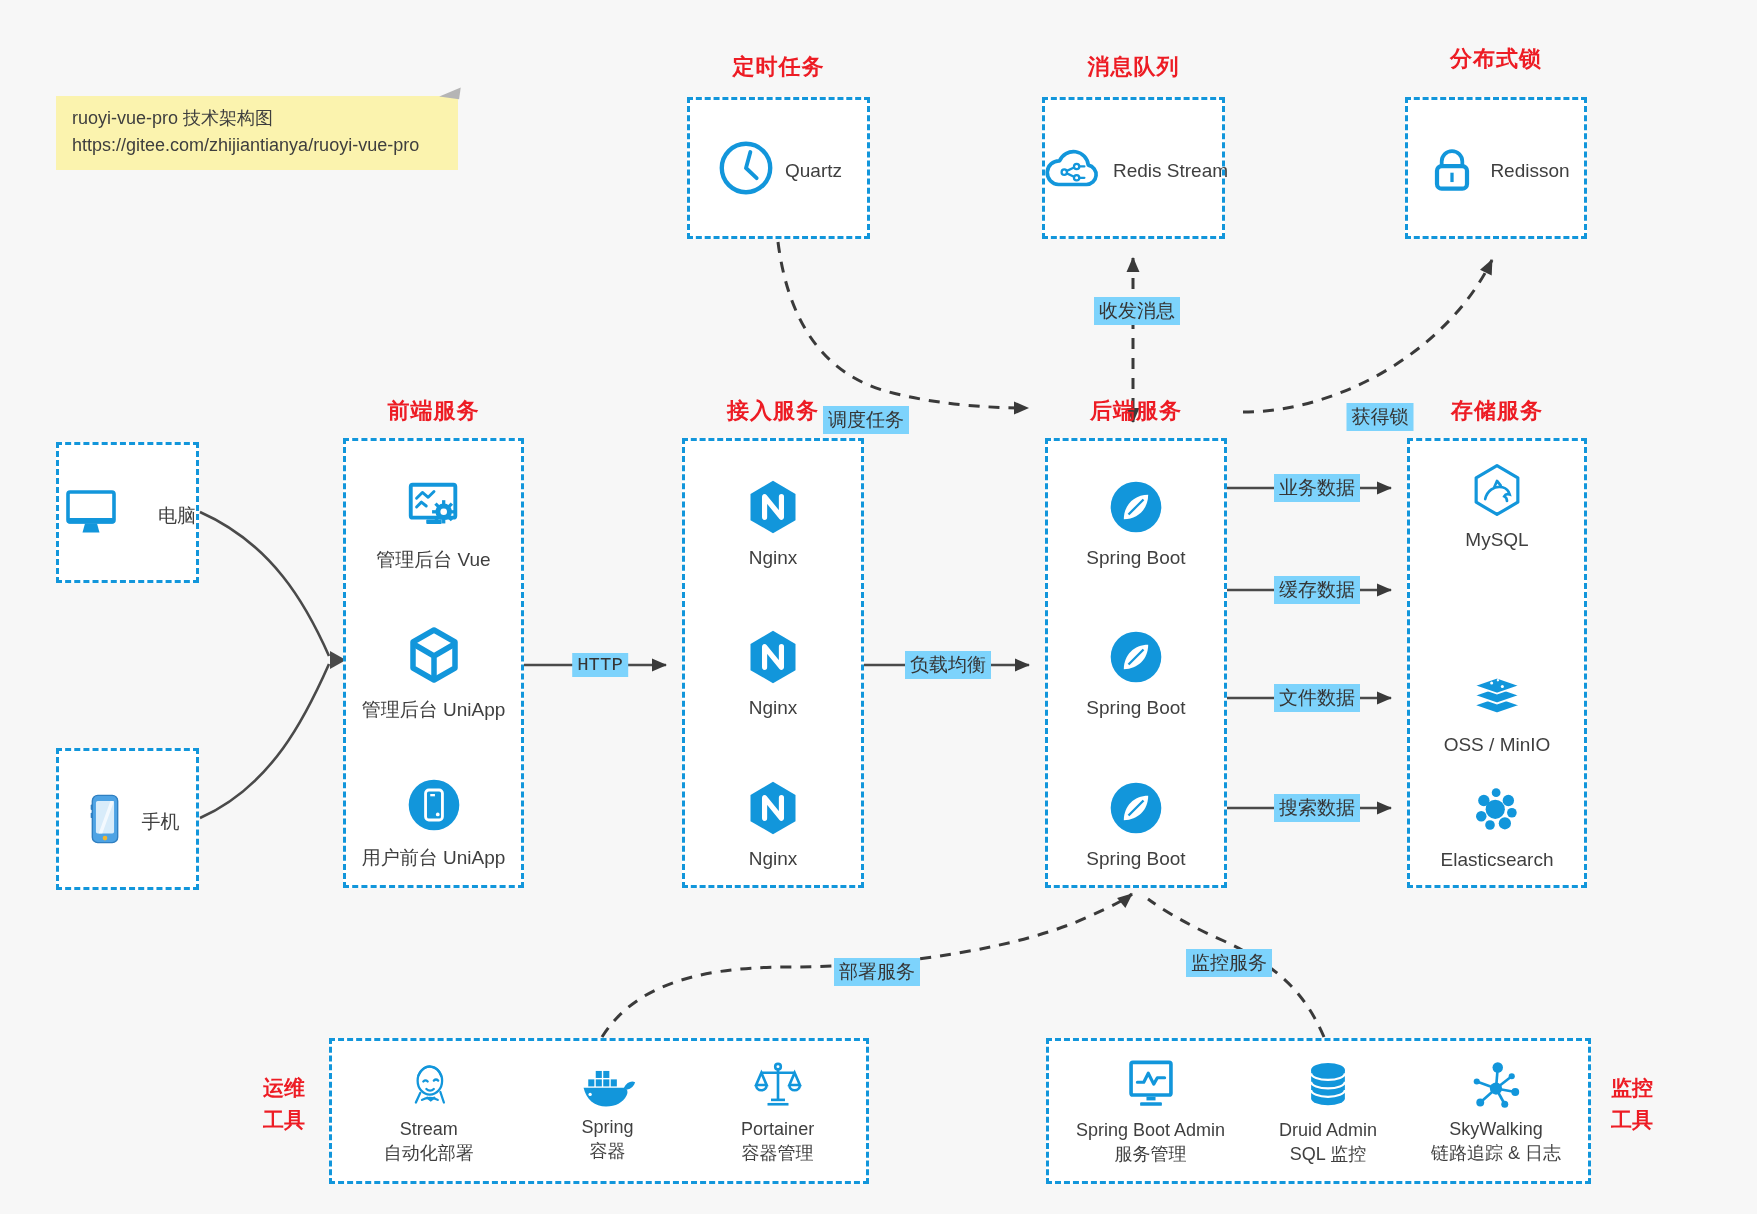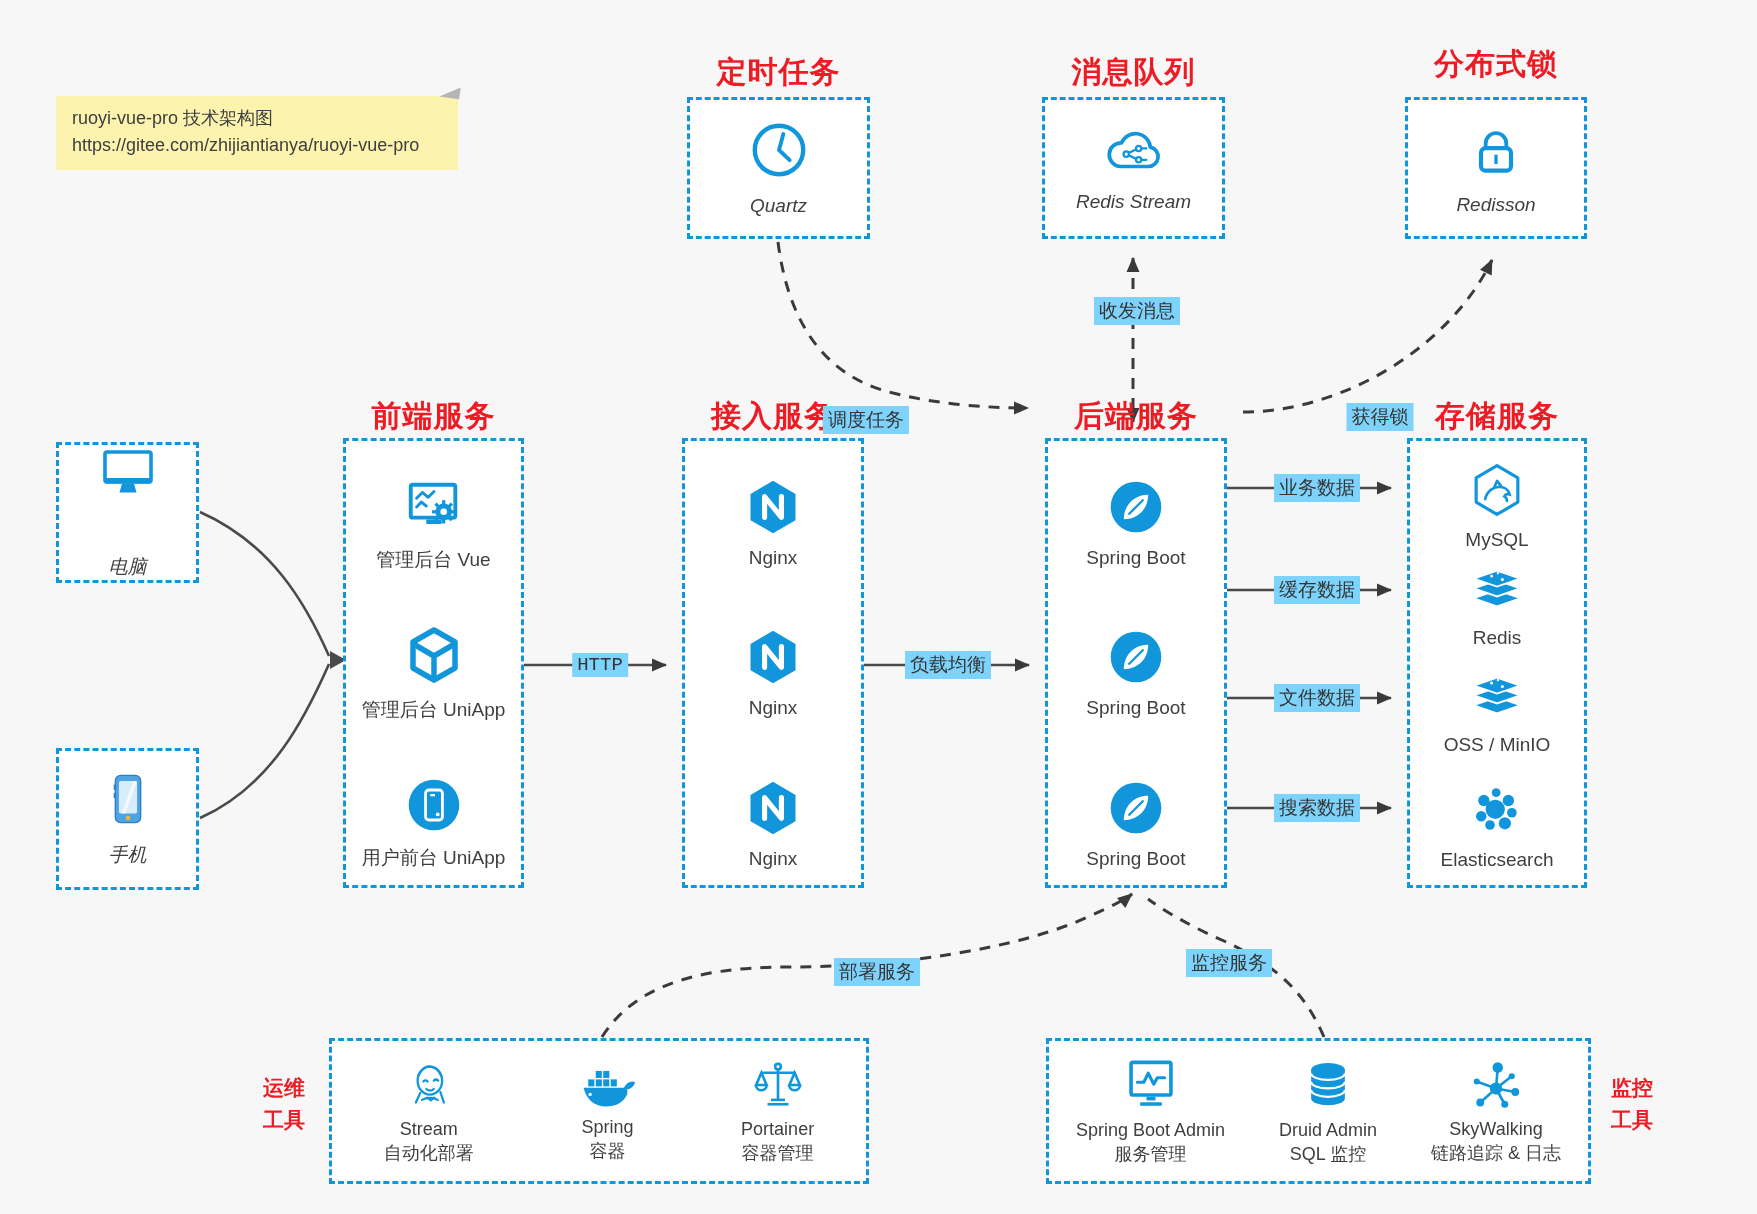--- a/index.html
+++ b/index.html
@@ -5,30 +5,30 @@
   html,body{margin:0;padding:0;background:#f7f7f7;}
   .canvas{position:relative;width:1757px;height:1214px;background:#f7f7f7;overflow:hidden;
           font-family:"Liberation Sans","DejaVu Sans",sans-serif;color:#3f3f3f;}
   
   .note{position:absolute;left:56px;top:96px;width:402px;background:#fbf3ae;
         padding:9px 16px 11px 16px;font-size:18px;line-height:1.5;color:#3e3e3e;box-sizing:border-box;}
   .note::after{content:"";position:absolute;right:-2px;top:-10px;width:0;height:0;
         border-left:20px solid transparent;border-bottom:12px solid #b5b5b5;transform:rotate(8deg);}
   
   .box{position:absolute;background:#fff;border:3px dashed #1296db;box-sizing:border-box;}
-  .g-title{position:absolute;height:28px;text-align:center;font-size:30px;font-weight:bold;
+  .g-title{position:absolute;height:28px;text-align:center;font-size:22px;font-weight:bold;
            color:#ed1c24;letter-spacing:1px;}
   .side-label{position:absolute;font-size:21px;font-weight:bold;color:#ed1c24;
               text-align:center;line-height:1.5;}
   
   .node{position:absolute;left:0;right:0;text-align:center;}
   .ic{display:inline-block;line-height:0;}
   .nlabel{font-size:19px;color:#3f3f3f;margin-top:6px;white-space:nowrap;}
   
-  .dev{display:flex;flex-direction:column;align-items:center;justify-content:center;gap:8px;font-style:italic;}
+  .dev{display:flex;flex-direction:row;align-items:center;justify-content:center;gap:8px;}
   
   .toolrow{display:flex;align-items:center;justify-content:space-around;height:100%;}
   .tool{display:flex;flex-direction:column;align-items:center;}
   .tlabel{font-size:18px;color:#3f3f3f;line-height:1.3;text-align:center;margin-top:5px;white-space:nowrap;}
   
   .connectors{position:absolute;left:0;top:0;width:1757px;height:1214px;pointer-events:none;}
   .edge-label{position:absolute;transform:translate(-50%,-50%);background:#7dd3fc;padding:1px 5px;
               font-size:19px;color:#353535;white-space:nowrap;}
 </style>
 </head>
@@ -251,35 +251,20 @@
   <div class="box" style="left:1407px;top:438px;width:180px;height:450px;">
     <div class="node" style="top:20px;">
       <span class="ic">
         <svg width="58" height="58" viewBox="0 0 64 64">
           <path d="M32 5 L55 18.5 V45.5 L32 59 L9 45.5 V18.5 Z" fill="none" stroke="#1296db" stroke-width="3.5" stroke-linejoin="round"></path>
           <path d="M19 42 c2 -9 10 -15 19 -13 c4 1 7 4 8 8 c-3 -1 -5 0 -6 2 c2 1 3 3 3 5" fill="none" stroke="#1296db" stroke-width="3" stroke-linecap="round"></path>
           <path d="M29 29 l3 -7 4 5" fill="none" stroke="#1296db" stroke-width="3" stroke-linecap="round" stroke-linejoin="round"></path>
         </svg>
       </span>
       <div class="nlabel">MySQL</div>
-    </div>
-    <div class="node" style="top:126px;">
-      <span class="ic">
-        <svg width="58" height="50" viewBox="0 0 64 56">
-          <g fill="#1296db" stroke="#ffffff" stroke-width="2">
-            <polygon points="32,26 58,35 32,44 6,35"></polygon>
-            <polygon points="32,15 58,24 32,33 6,24"></polygon>
-            <polygon points="32,4 58,13 32,22 6,13"></polygon>
-          </g>
-          <circle cx="26" cy="10" r="1.7" fill="#fff"></circle>
-            <circle cx="38" cy="14" r="1.7" fill="#fff"></circle>
-            <circle cx="33" cy="7" r="1.3" fill="#fff"></circle>
-        </svg>
-      </span>
-      <div class="nlabel">Redis</div>
     </div>
     <div class="node" style="top:233px;">
       <span class="ic">
         <svg width="58" height="50" viewBox="0 0 64 56">
           <g fill="#1296db" stroke="#ffffff" stroke-width="2">
             <polygon points="32,26 58,35 32,44 6,35"></polygon>
             <polygon points="32,15 58,24 32,33 6,24"></polygon>
             <polygon points="32,4 58,13 32,22 6,13"></polygon>
           </g>
           <circle cx="26" cy="10" r="1.7" fill="#fff"></circle>

